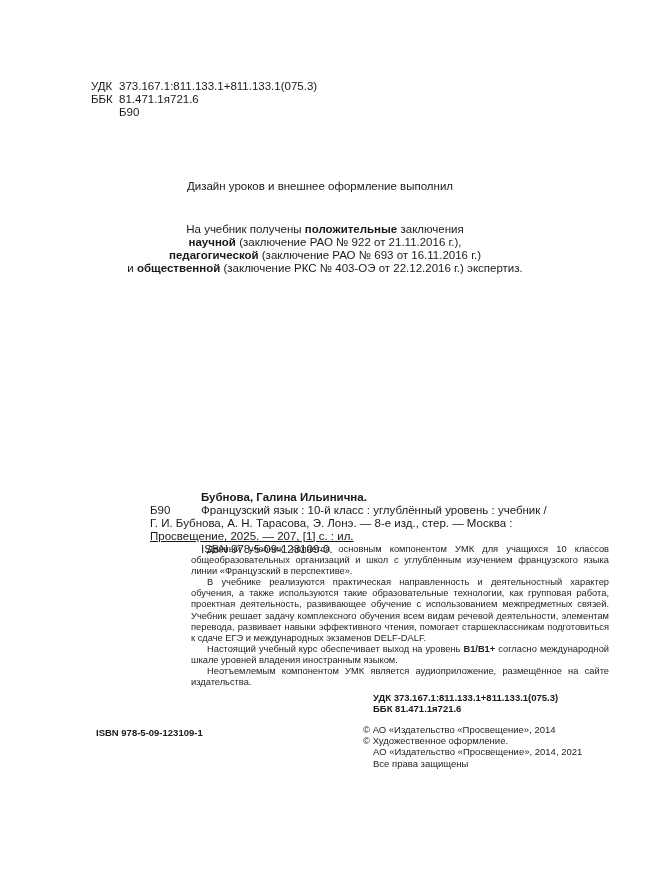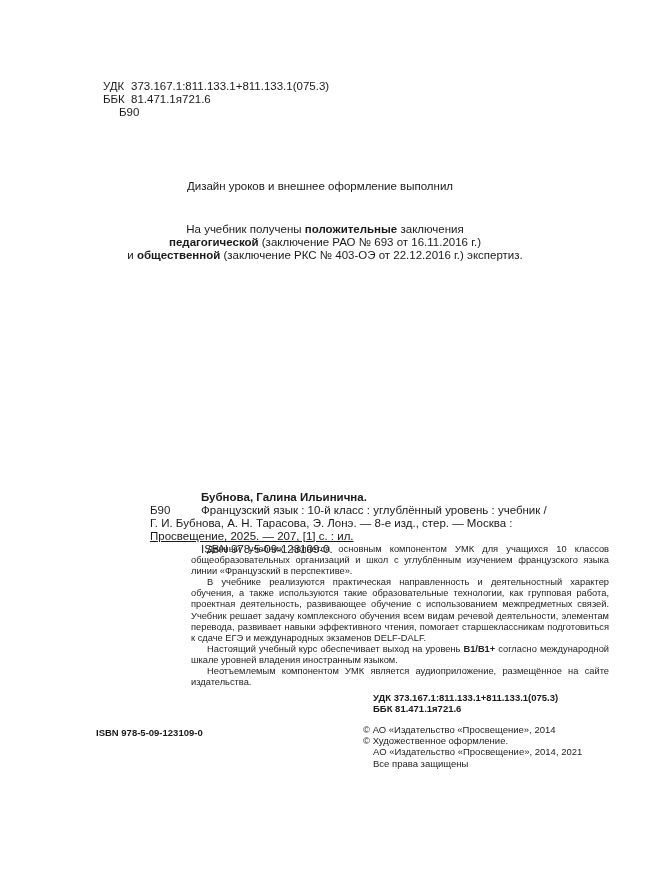--- a/index.html
+++ b/index.html
@@ -3,21 +3,21 @@
 <meta charset="utf-8">
 <style>
   html, body { margin: 0; padding: 0; background: #ffffff; }
   body {
     width: 650px; height: 869px; position: relative; overflow: hidden;
     font-family: "Liberation Sans", "DejaVu Sans", sans-serif; color: #1a1a1a;
   }
   .abs { position: absolute; }
   .udc-top { left: 91px; top: 80px; font-size: 11.5px; line-height: 13px; }
   .udc-top .row { white-space: nowrap; }
-  .udc-top .lab { display: inline-block; width: 28px; margin-left: 12px; }
+  .udc-top .lab { display: inline-block; width: 28px; }
   .udc-top .indent { padding-left: 28px; }
 
   .design { left: 0; width: 640px; top: 180px; text-align: center; font-size: 11.5px; line-height: 13px; }
   .design i { font-style: italic; }
 
   .approval { left: 0; width: 650px; top: 223px; text-align: center; font-size: 11.5px; line-height: 13px; }
   .approval b { font-weight: bold; }
   .approval .row { white-space: nowrap; }
 
   .bib { left: 150px; top: 491px; width: 460px; font-size: 11.5px; line-height: 13px; }
@@ -46,20 +46,21 @@
   </div>
   <div class="row indent">Б90</div>
 </div>
 
 <div class="abs design">
   <div>Дизайн уроков и внешнее оформление выполнил</div>
 </div>
 
 <div class="abs approval">
   <div class="row"><span>На учебник получены </span><b>положительные</b><span> заключения</span></div>
+  <div class="row"><span></span><b>научной</b><span> (заключение РАО № 922 от 21.11.2016 г.),</span></div>
   <div class="row"><span></span><b>педагогической</b><span> (заключение РАО № 693 от 16.11.2016 г.)</span></div>
   <div class="row"><span>и </span><b>общественной</b><span> (заключение РКС № 403-ОЭ от 22.12.2016 г.) экспертиз.</span></div>
 </div>
 
 <div class="abs bib">
   <div class="author">Бубнова, Галина Ильинична.</div>
   <span class="code">Б90</span>
   <div class="line1" style="padding-left:51px;text-indent:0;">Французский язык : 10-й класс : углублённый уровень : учебник /</div>
   <div style="padding-left:0;white-space:nowrap;">Г. И. Бубнова, А. Н. Тарасова, Э. Лонэ. — 8-е изд., стер. — Москва :</div>
   <div style="padding-left:0;white-space:nowrap;text-decoration:underline;">Просвещение, 2025. — 207, [1] с. : ил.</div>
@@ -71,20 +72,20 @@
   <p>В учебнике реализуются практическая направленность и деятельностный характер обучения, а также используются такие образовательные технологии, как групповая работа, проектная деятельность, развивающее обучение с использованием межпредметных связей. Учебник решает задачу комплексного обучения всем видам речевой деятельности, элементам перевода, развивает навыки эффективного чтения, помогает старшеклассникам подготовиться к сдаче ЕГЭ и международных экзаменов DELF-DALF.</p>
   <p><span>Настоящий учебный курс обеспечивает выход на уровень </span><b>B1/B1+</b><span> согласно международной шкале уровней владения иностранным языком.</span></p>
   <p>Неотъемлемым компонентом УМК является аудиоприложение, размещённое на сайте издательства.</p>
 </div>
 
 <div class="abs udc-bottom">
   <div>УДК 373.167.1:811.133.1+811.133.1(075.3)</div>
   <div>ББК 81.471.1я721.6</div>
 </div>
 
-<div class="abs isbn-bottom">ISBN 978-5-09-123109-0</div>
+<div class="abs isbn-bottom">ISBN 978-5-09-123109-1</div>
 
 <div class="abs copyright">
   <div>© АО «Издательство «Просвещение», 2014</div>
   <div>© Художественное оформление.</div>
   <div class="sub">АО «Издательство «Просвещение», 2014, 2021</div>
   <div class="sub">Все права защищены</div>
 </div>
 
 </body></html>

